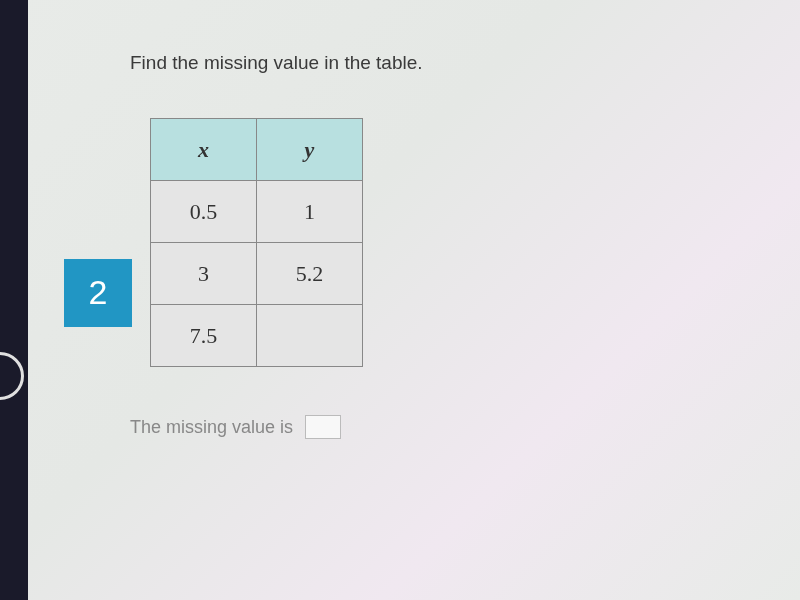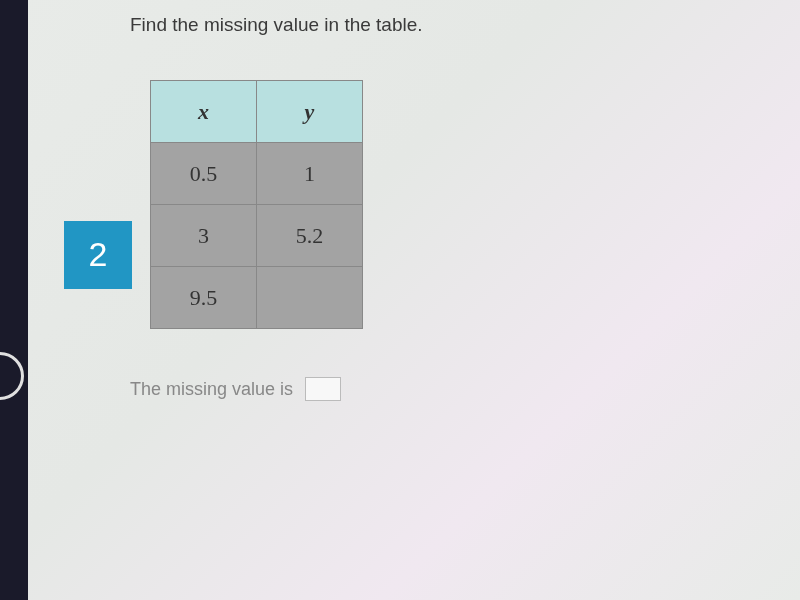--- a/index.html
+++ b/index.html
@@ -23,21 +23,21 @@
       position: absolute;
       left: -24px;
       top: 352px;
       width: 48px;
       height: 48px;
       border: 3px solid #e0e0e0;
       border-radius: 50%;
       background: transparent;
     }
     .content {
-      padding: 14px 0 0 130px;
+      padding: 52px 0 0 130px;
     }
     .instruction {
       font-size: 19px;
       color: #3a3a3a;
       margin-bottom: 44px;
     }
     .container {
       display: flex;
       align-items: center;
       gap: 0;
@@ -68,21 +68,21 @@
       color: #333;
       font-family: Georgia, 'Times New Roman', serif;
     }
     th {
       background: #b8e0e0;
       font-style: italic;
       font-weight: bold;
       font-family: 'Times New Roman', serif;
     }
     td {
-      background: #a3a3a3;
+      background: #e5e5e5;
     }
     .answer-row {
       margin-top: 48px;
       font-size: 18px;
       color: #888;
       display: flex;
       align-items: center;
       gap: 12px;
     }
     .answer-box {
@@ -114,21 +114,21 @@
       <tbody>
         <tr>
           <td>0.5</td>
           <td>1</td>
         </tr>
         <tr>
           <td>3</td>
           <td>5.2</td>
         </tr>
         <tr>
-          <td>9.5</td>
+          <td>7.5</td>
           <td></td>
         </tr>
       </tbody>
     </table>
   </div>
 
   <div class="answer-row">
     <span>The missing value is</span>
     <span class="answer-box"></span>
   </div>

